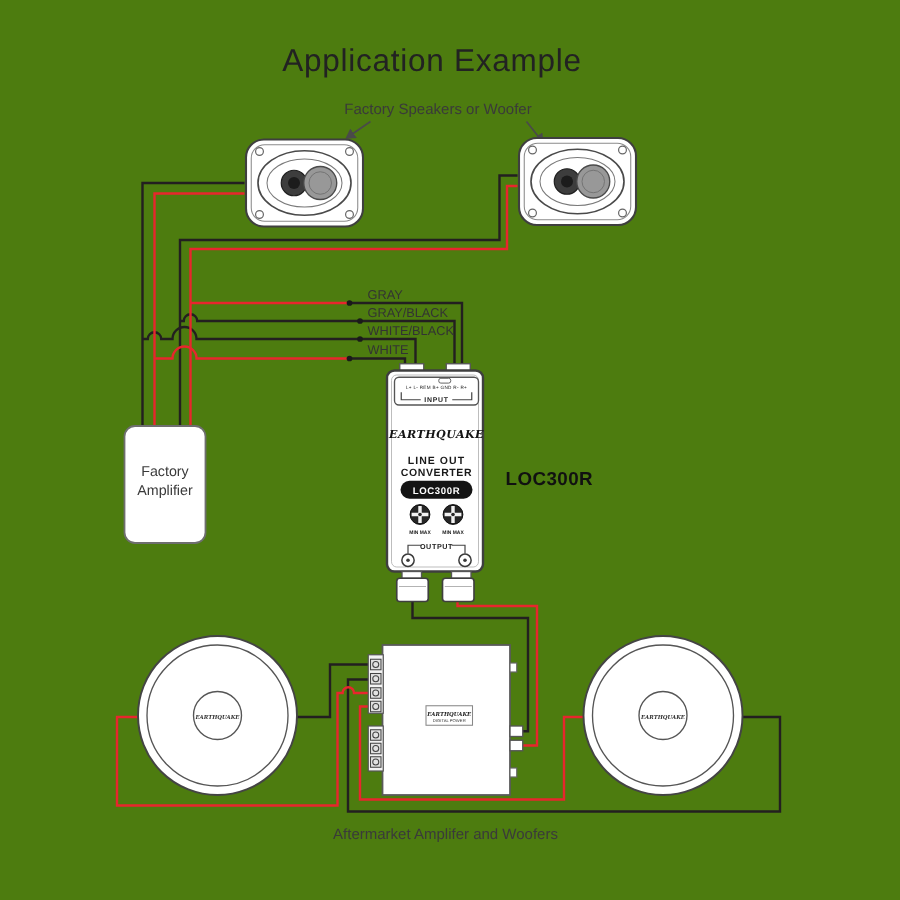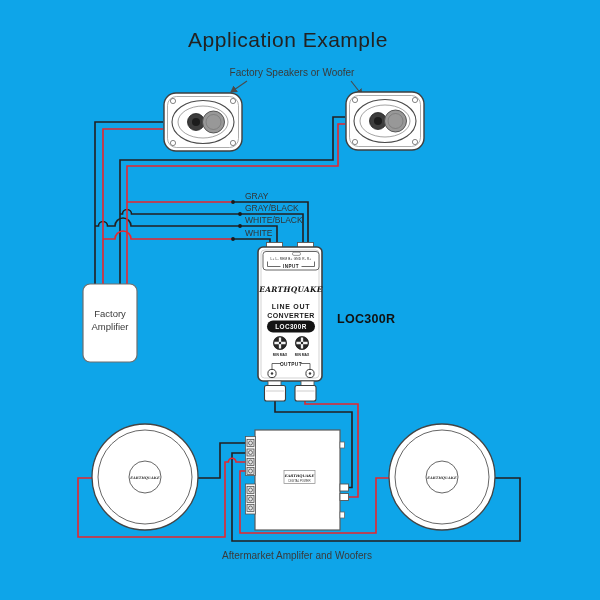--- a/index.html
+++ b/index.html
@@ -1,16 +1,16 @@
 <!DOCTYPE html>
 <html><head>
 <meta charset="utf-8">
 <style>
   html,body { margin:0; padding:0; background:#fff; }
-  .canvas { position:relative; width:600px; height:600px; background:#0ea5e9; overflow:hidden; }
+  .canvas { position:relative; width:600px; height:600px; background:#4d7c0f; overflow:hidden; }
   svg { display:block; }
   .t-sans  { font-family:"Liberation Sans", sans-serif; }
   .t-logo  { font-family:"DejaVu Serif", serif; font-style:italic; font-weight:bold; }
 </style>
 </head>
 <body>
 
 <div class="canvas">
 <svg width="600" height="600" viewBox="0 0 600 600">
 

